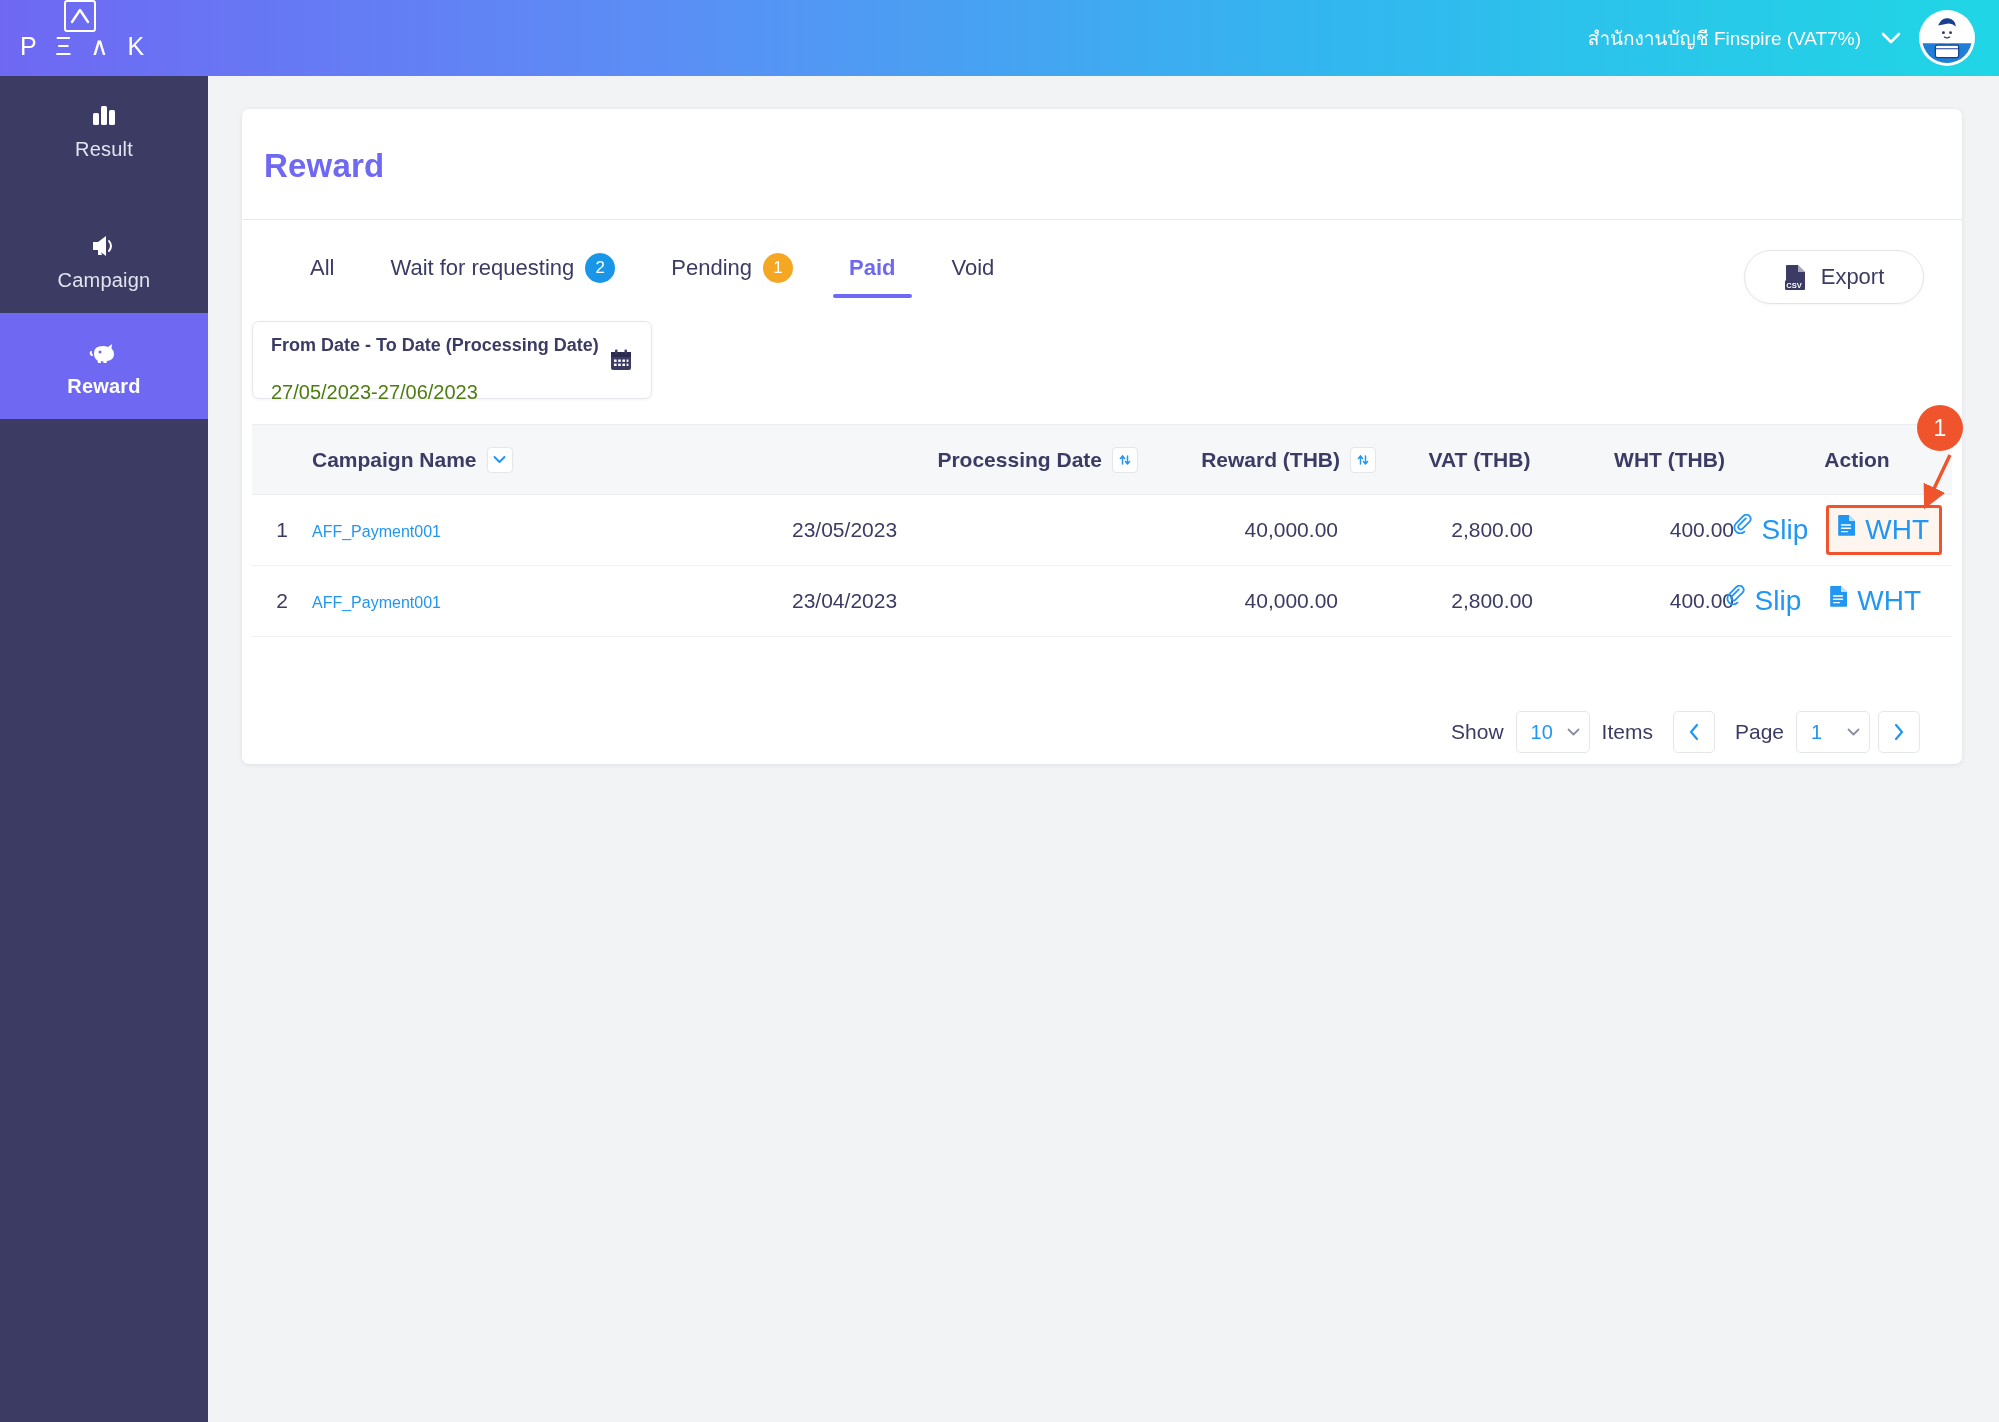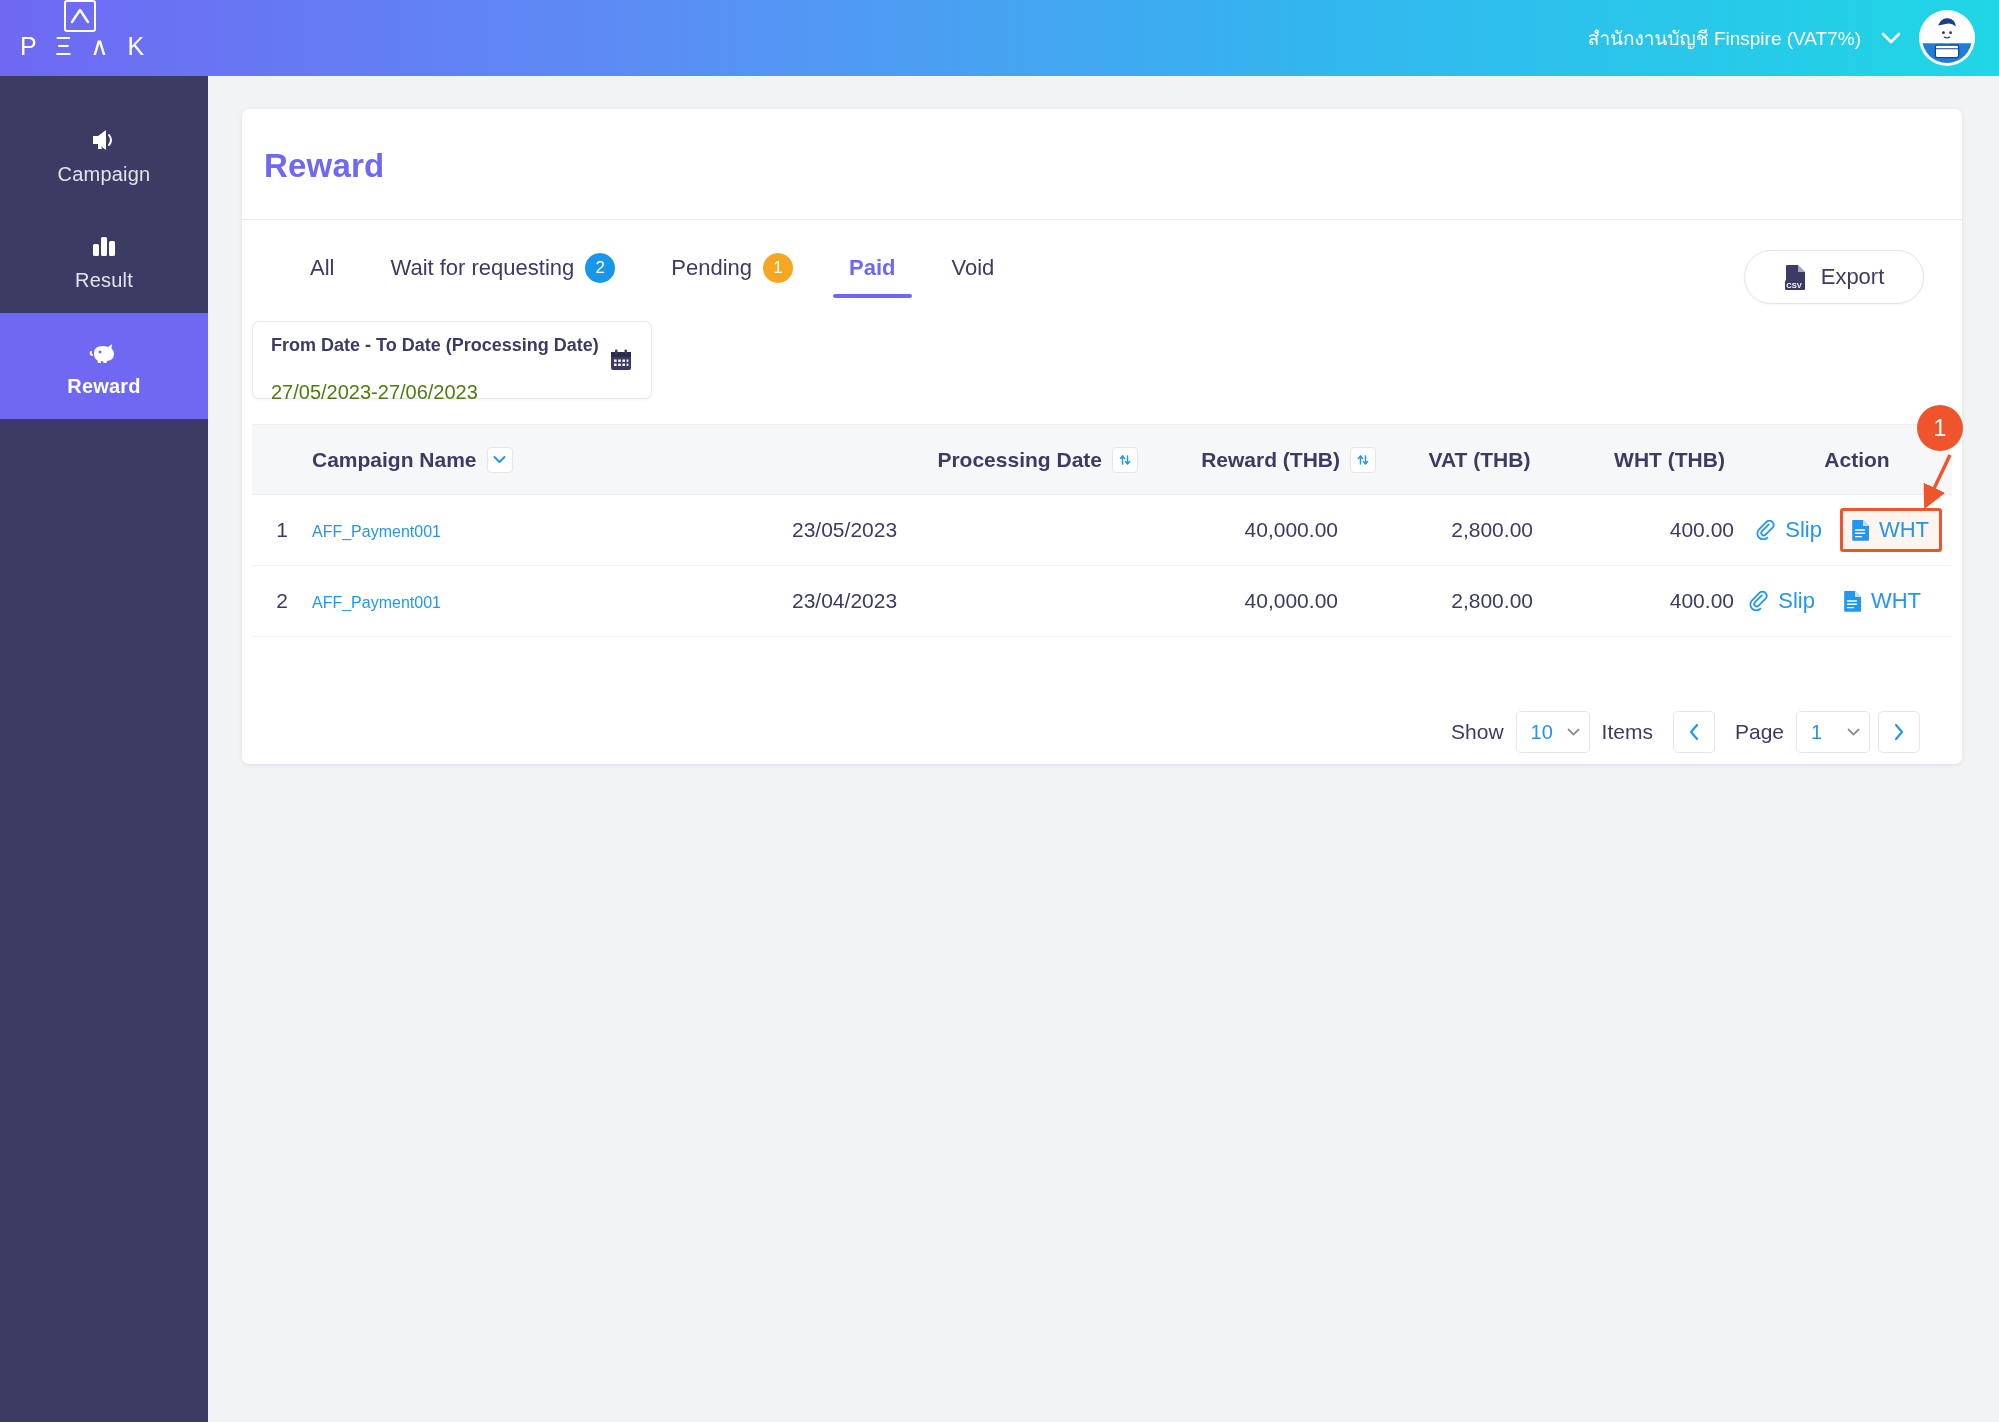--- a/index.html
+++ b/index.html
@@ -259,22 +259,22 @@
   }
   .c-num { text-align: right; padding-right: 44px !important; font-size: 22px; }
   .c-date { text-align: left; padding-right: 60px !important; font-size: 22px; }
   .c-act { }
   .act-wrap {
     display: flex; align-items: center; justify-content: flex-end;
     padding-right: 10px;
     gap: 0px;
   }
   .act-link {
-    display: inline-flex; align-items: center;
-    color: #2196f3; font-size: 22px;
+    display: inline-flex; 
+    color: #2196f3; font-size: 28px;
     cursor: pointer; text-decoration: none;
     padding: 6px 8px;
   }
   .act-link .al-ic { margin-right: 9px; display:flex; }
   .act-highlight {
     border: 3px solid #f0542d;
     background: #fff5ef;
     border-radius: 3px;
     padding: 6px 10px 6px 8px;
     margin-left: 10px;
@@ -363,40 +363,40 @@
         <path d="M25 27 q3 2 6 0" stroke="#24355c" stroke-width="1.3" fill="none" stroke-linecap="round"></path>
         <rect x="15" y="36" width="26" height="14" rx="2" fill="#ffffff" stroke="#1a3f8f" stroke-width="1.4"></rect>
         <path d="M15 40 h26" stroke="#1a3f8f" stroke-width="1.2"></path>
       </svg>
     </div>
   </div>
 </div>
 
 <div class="sidebar">
 
+  <div class="nav-item">
+    <div class="nav-icon">
+      <svg width="28" height="26" viewBox="0 0 28 26">
+        <rect x="3" y="11" width="6" height="12" rx="1.5" fill="#ffffff"></rect>
+        <rect x="11" y="4" width="6" height="19" rx="1.5" fill="#ffffff"></rect>
+        <rect x="19" y="8" width="6" height="15" rx="1.5" fill="#ffffff"></rect>
+      </svg>
+    </div>
+    <div class="nav-label">Result</div>
+  </div>
+
   <div class="nav-item nav-campaign">
     <div class="nav-icon">
       <svg width="30" height="26" viewBox="0 0 30 26">
         <path d="M4 9 L4 17 L9 17 L17 23 L17 3 L9 9 Z" fill="#ffffff"></path>
         <path d="M9 17 L9 22 L13 22 L11.5 17 Z" fill="#ffffff"></path>
         <path d="M20 8 q4 5 0 10" stroke="#ffffff" stroke-width="2" fill="none" stroke-linecap="round"></path>
       </svg>
     </div>
     <div class="nav-label">Campaign</div>
-  </div>
-
-  <div class="nav-item">
-    <div class="nav-icon">
-      <svg width="28" height="26" viewBox="0 0 28 26">
-        <rect x="3" y="11" width="6" height="12" rx="1.5" fill="#ffffff"></rect>
-        <rect x="11" y="4" width="6" height="19" rx="1.5" fill="#ffffff"></rect>
-        <rect x="19" y="8" width="6" height="15" rx="1.5" fill="#ffffff"></rect>
-      </svg>
-    </div>
-    <div class="nav-label">Result</div>
   </div>
 
   <div class="nav-item active">
     <div class="nav-icon">
       <svg width="32" height="26" viewBox="0 0 32 26">
         <path d="M6 14 q0 -7 9 -7 q3 0 5 1 l4 -3 l-0.5 4.5 q2.5 2 2.5 5.5 q0 6 -7 7 l-0.5 2 h-3 l-0.3 -1.8 h-2.5 L13 24 h-3 l-0.5 -2.5 q-3.5 -2 -3.5 -7.5 z" fill="#ffffff"></path>
         <circle cx="12" cy="13" r="1.5" fill="#6f68f3"></circle>
         <path d="M3 13 q-1 2 1 3" stroke="#ffffff" stroke-width="2" fill="none" stroke-linecap="round"></path>
       </svg>
     </div>

